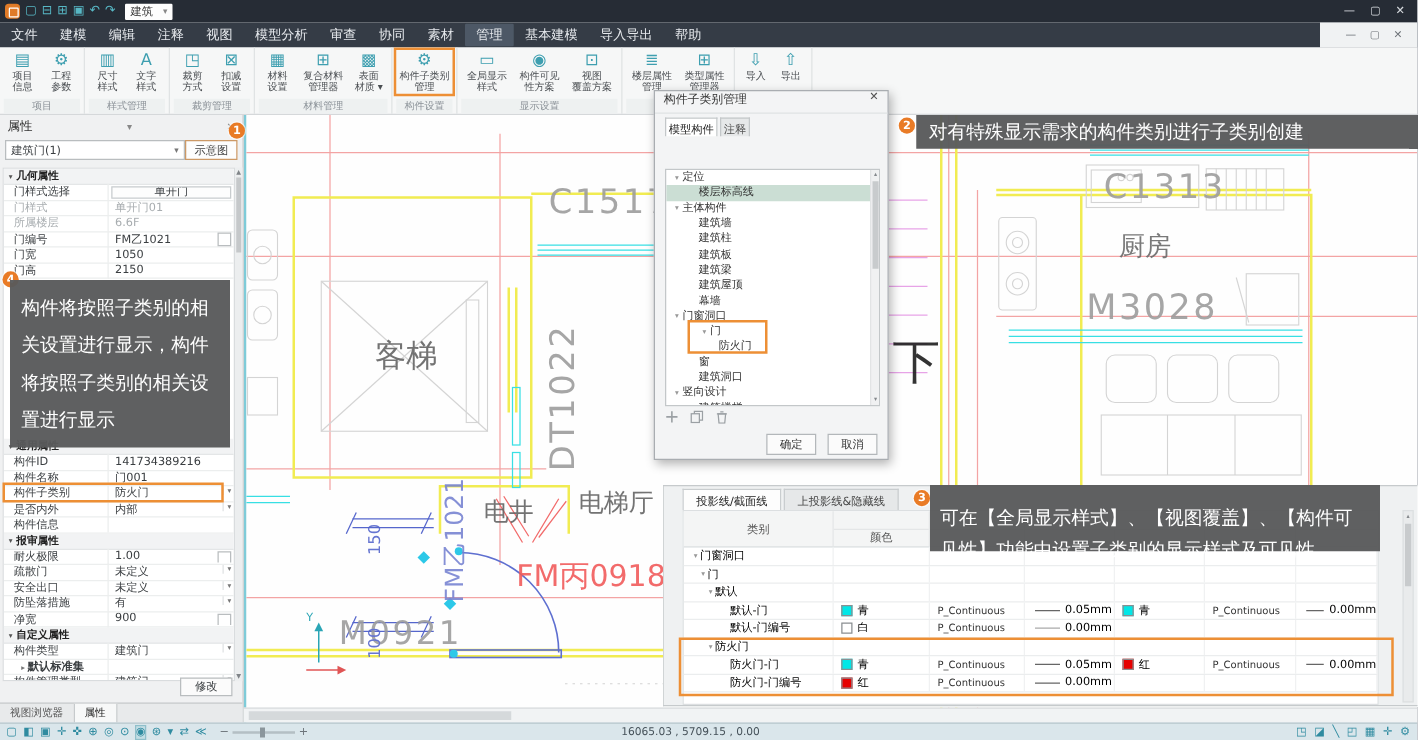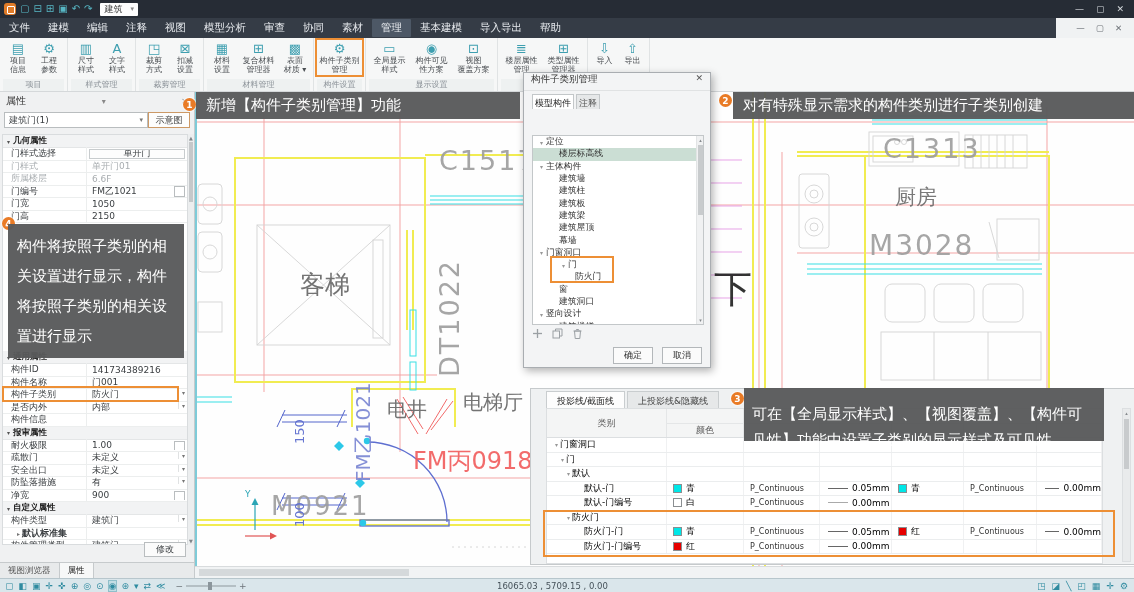--- a/index.html
+++ b/index.html
@@ -844,21 +844,20 @@
       </div>
     </div>
     <div class="sp-scroll">
       <span class="a" style="top:1px;">▴</span>
         <div class="thumb"></div>
     </div>
     <div class="table-hl"></div>
   </div>
 
   <div class="co-circle" style="left:183px;top:98px;">1</div>
-  <div class="co-tip tip1">新增【构件子类别管理】功能</div>
 
   <div class="co-circle" style="left:719px;top:94px;">2</div>
   <div class="co-tip tip2">对有特殊显示需求的构件类别进行子类别创建</div>
 
   <div class="co-circle" style="left:731px;top:392px;">3</div>
   <div class="co-tip tip3">可在【全局显示样式】、【视图覆盖】、【构件可见性】功能中设置子类别的显示样式及可见性</div>
 
   <div class="co-circle" style="left:2px;top:217px;">4</div>
   <div class="co-tip tip4">构件将按照子类别的相关设置进行显示，构件将按照子类别的相关设置进行显示</div>
 

